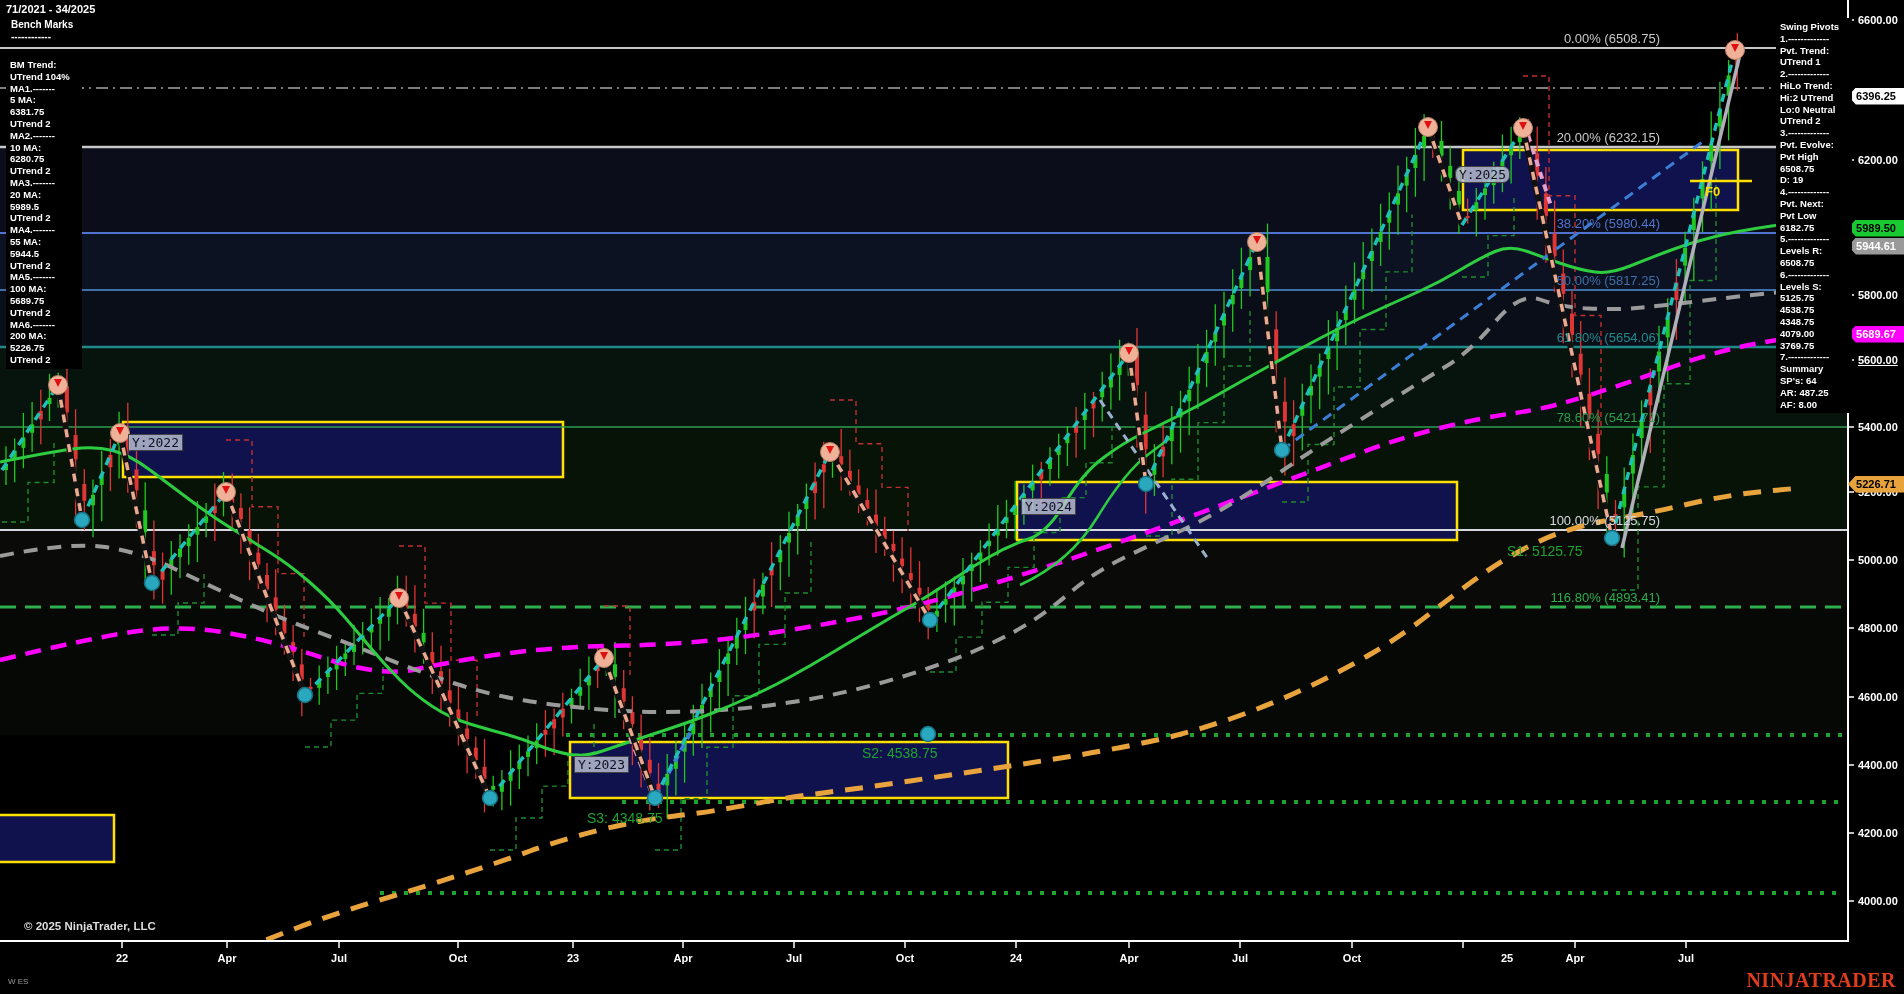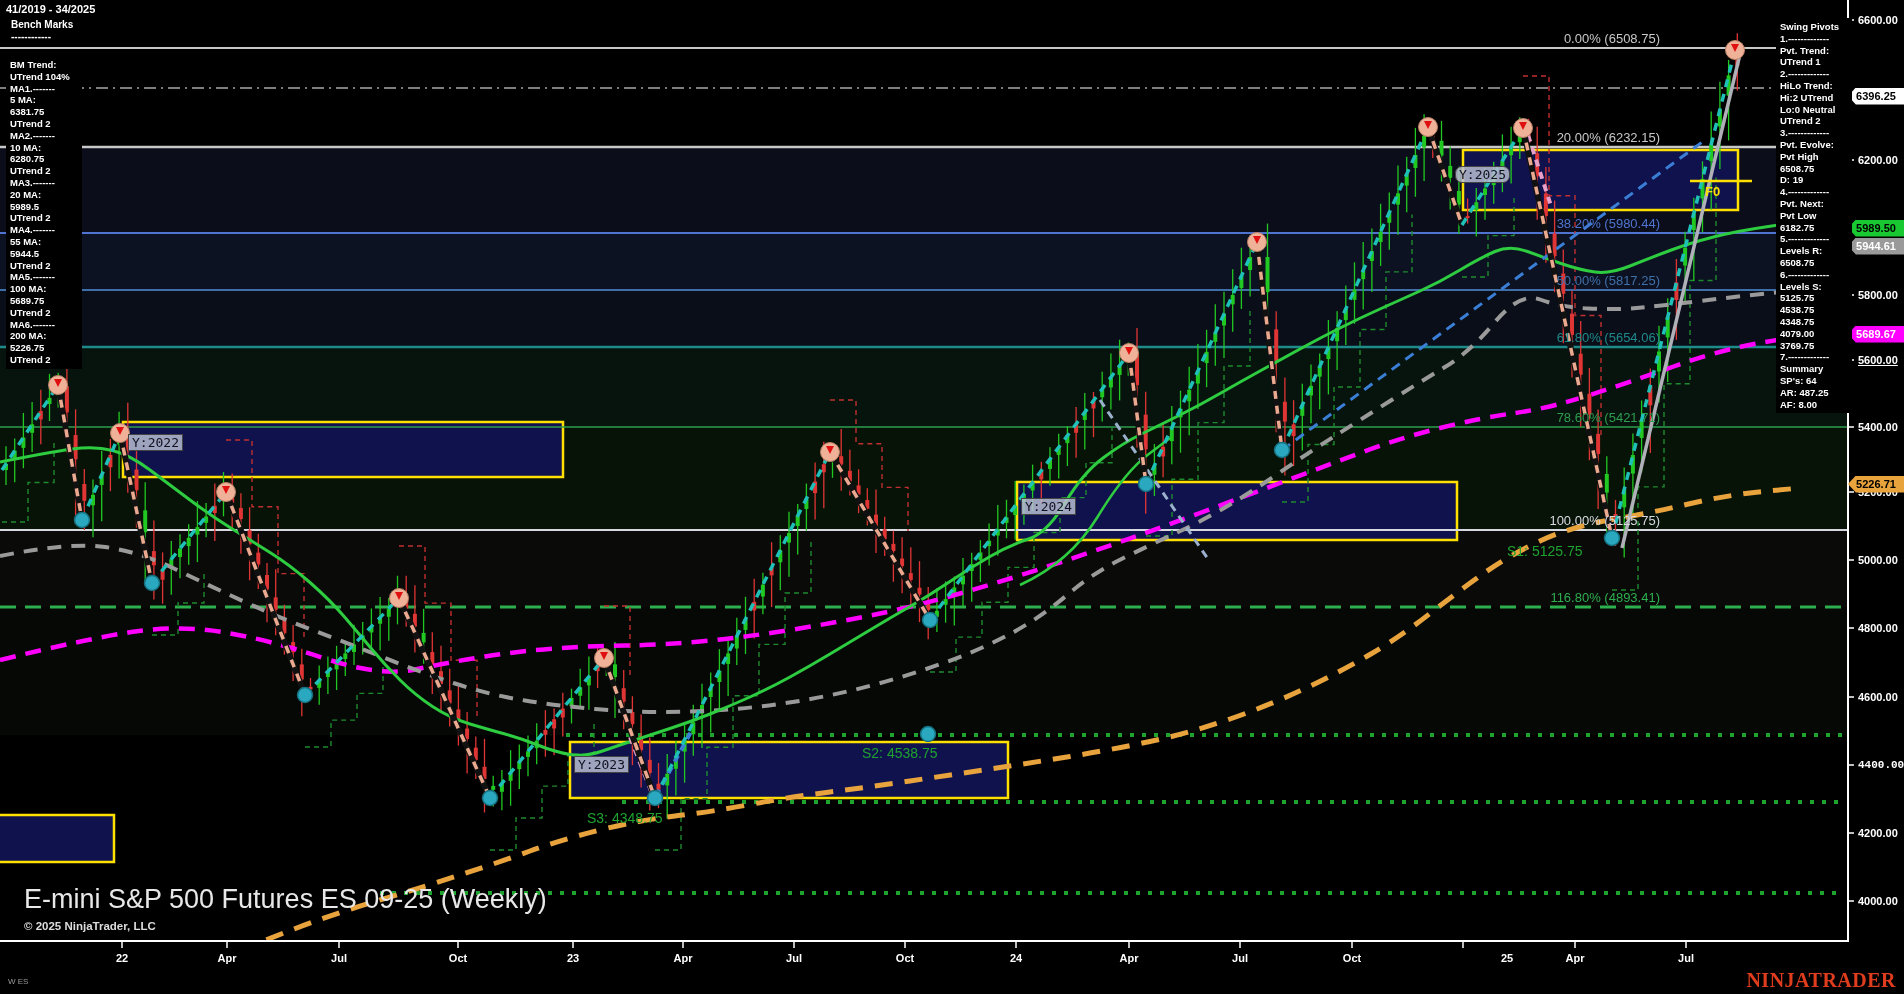--- a/index.html
+++ b/index.html
@@ -580,21 +580,21 @@
       <line x1="1848" y1="427" x2="1854" y2="427" stroke="#fff" stroke-width="1.5"></line>
       <line x1="1848" y1="492" x2="1854" y2="492" stroke="#fff" stroke-width="1.5"></line>
       <line x1="1848" y1="560" x2="1854" y2="560" stroke="#fff" stroke-width="1.5"></line>
       <line x1="1848" y1="628" x2="1854" y2="628" stroke="#fff" stroke-width="1.5"></line>
       <line x1="1848" y1="697" x2="1854" y2="697" stroke="#fff" stroke-width="1.5"></line>
       <line x1="1848" y1="765" x2="1854" y2="765" stroke="#fff" stroke-width="1.5"></line>
       <line x1="1848" y1="833" x2="1854" y2="833" stroke="#fff" stroke-width="1.5"></line>
       <line x1="1848" y1="901" x2="1854" y2="901" stroke="#fff" stroke-width="1.5"></line>
     </svg>
 
-  <div class="hdr" style="left:6px;top:3px;font-size:11px">41/2019 - 34/2025</div>
+  <div class="hdr" style="left:6px;top:3px;font-size:11px">71/2021 - 34/2025</div>
   <div class="hdr" style="left:11px;top:19px;font-size:10px">Bench Marks</div>
   <div class="hdr" style="left:11px;top:31px;font-size:10px">------------</div>
 
   <div id="bench" class="panel" style="left:6px;top:44px;width:72px;padding:3px 0 3px 4px"><div>BM Trend:</div><div>UTrend 104%</div><div>MA1.-------</div><div>5 MA:</div><div>6381.75</div><div>UTrend 2</div><div>MA2.-------</div><div>10 MA:</div><div>6280.75</div><div>UTrend 2</div><div>MA3.-------</div><div>20 MA:</div><div>5989.5</div><div>UTrend 2</div><div>MA4.-------</div><div>55 MA:</div><div>5944.5</div><div>UTrend 2</div><div>MA5.-------</div><div>100 MA:</div><div>5689.75</div><div>UTrend 2</div><div>MA6.-------</div><div>200 MA:</div><div>5226.75</div><div>UTrend 2</div></div>
   <div id="swing" class="panel" style="left:1776px;top:6px;width:72px;padding:3px 0 3px 4px"><div>Swing Pivots</div><div>1.-------------</div><div>Pvt. Trend:</div><div>UTrend 1</div><div>2.-------------</div><div>HiLo Trend:</div><div>Hi:2 UTrend</div><div>Lo:0 Neutral</div><div>UTrend 2</div><div>3.-------------</div><div>Pvt. Evolve:</div><div>Pvt High</div><div>6508.75</div><div>D: 19</div><div>4.-------------</div><div>Pvt. Next:</div><div>Pvt Low</div><div>6182.75</div><div>5.-------------</div><div>Levels R:</div><div>6508.75</div><div>6.-------------</div><div>Levels S:</div><div>5125.75</div><div>4538.75</div><div>4348.75</div><div>4079.00</div><div>3769.75</div><div>7.-------------</div><div>Summary</div><div>SP's: 64</div><div>AR: 487.25</div><div>AF: 8.00</div></div>
 
   <div id="xlabels">
       <div class="xlabel" style="left: 122px; top: 952px;">22</div>
       <div class="xlabel" style="left: 227px; top: 952px;">Apr</div>
       <div class="xlabel" style="left: 339px; top: 952px;">Jul</div>
@@ -614,35 +614,34 @@
   <div id="ylabels">
       <div class="ylabel" style="left: 1858px; top: 14px;">6600.00</div>
       <div class="ylabel" style="left: 1858px; top: 154px;">6200.00</div>
       <div class="ylabel" style="left: 1858px; top: 289px;">5800.00</div>
       <div class="ylabel" style="left: 1858px; top: 354px; text-decoration: underline;">5600.00</div>
       <div class="ylabel" style="left: 1858px; top: 421px;">5400.00</div>
       <div class="ylabel" style="left: 1858px; top: 486px;">5200.00</div>
       <div class="ylabel" style="left: 1858px; top: 554px;">5000.00</div>
       <div class="ylabel" style="left: 1858px; top: 622px;">4800.00</div>
       <div class="ylabel" style="left: 1858px; top: 691px; text-align: center;">4600.00</div>
-      <div class="ylabel" style="left: 1858px; top: 759px; font-family: Liberation Mono, monospace;">4400.00</div>
+      <div class="ylabel" style="left: 1858px; top: 759px;">4400.00</div>
       <div class="ylabel" style="left: 1858px; top: 827px;">4200.00</div>
       <div class="ylabel" style="left: 1858px; top: 895px;">4000.00</div>
     </div>
   <div id="markers">
       <div class="pricemarker" style="top: 87.5px; background: rgb(255, 255, 255); color: rgb(0, 0, 0);">6396.25</div>
       <div class="pricemarker" style="top: 219.5px; background: rgb(25, 201, 50); color: rgb(0, 0, 0);">5989.50</div>
       <div class="pricemarker" style="top: 237.5px; background: rgb(154, 154, 154); color: rgb(255, 255, 255);">5944.61</div>
       <div class="pricemarker" style="top: 325.5px; background: rgb(255, 0, 255); color: rgb(255, 255, 255);">5689.67</div>
       <div class="pricemarker" style="top: 475.5px; background: rgb(232, 163, 61); color: rgb(0, 0, 0);">5226.71</div>
     </div>
   <div id="boxlabels">
       <div class="boxlabel" style="left: 128px; top: 434px;">Y:2022</div>
       <div class="boxlabel" style="left: 574px; top: 756px;">Y:2023</div>
       <div class="boxlabel" style="left: 1021px; top: 498px;">Y:2024</div>
       <div class="boxlabel" style="left: 1455px; top: 166px; border-radius: 7px;">Y:2025</div>
     </div>
 
-  <div class="title">E-mini S&amp;P 500 Futures ES 09-25 (Weekly)</div>
   <div class="copyright">© 2025 NinjaTrader, LLC</div>
   <div class="brand">NINJATRADER</div>
   <div class="wtag">W ES</div>
 </div>
 
 </body></html>

